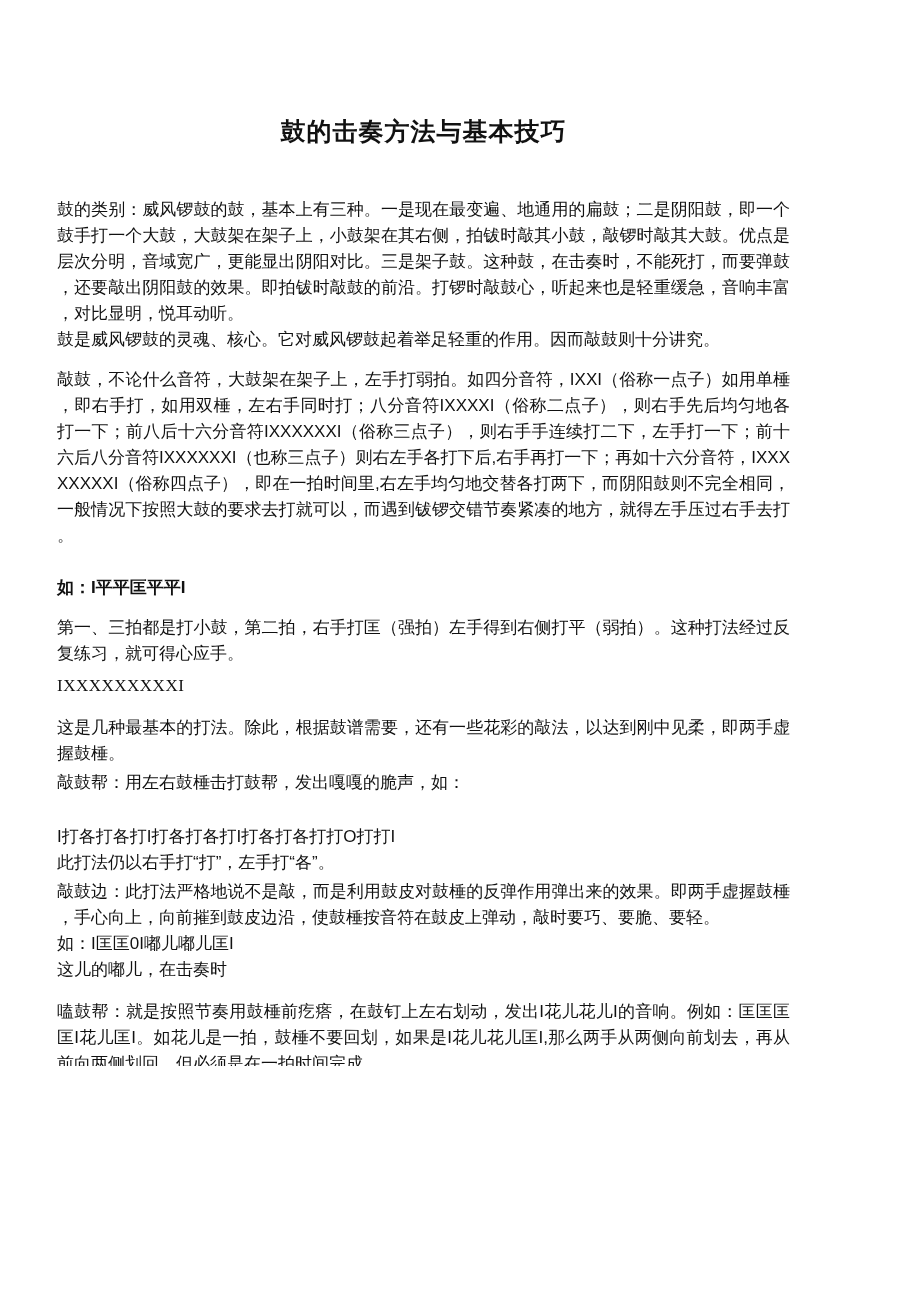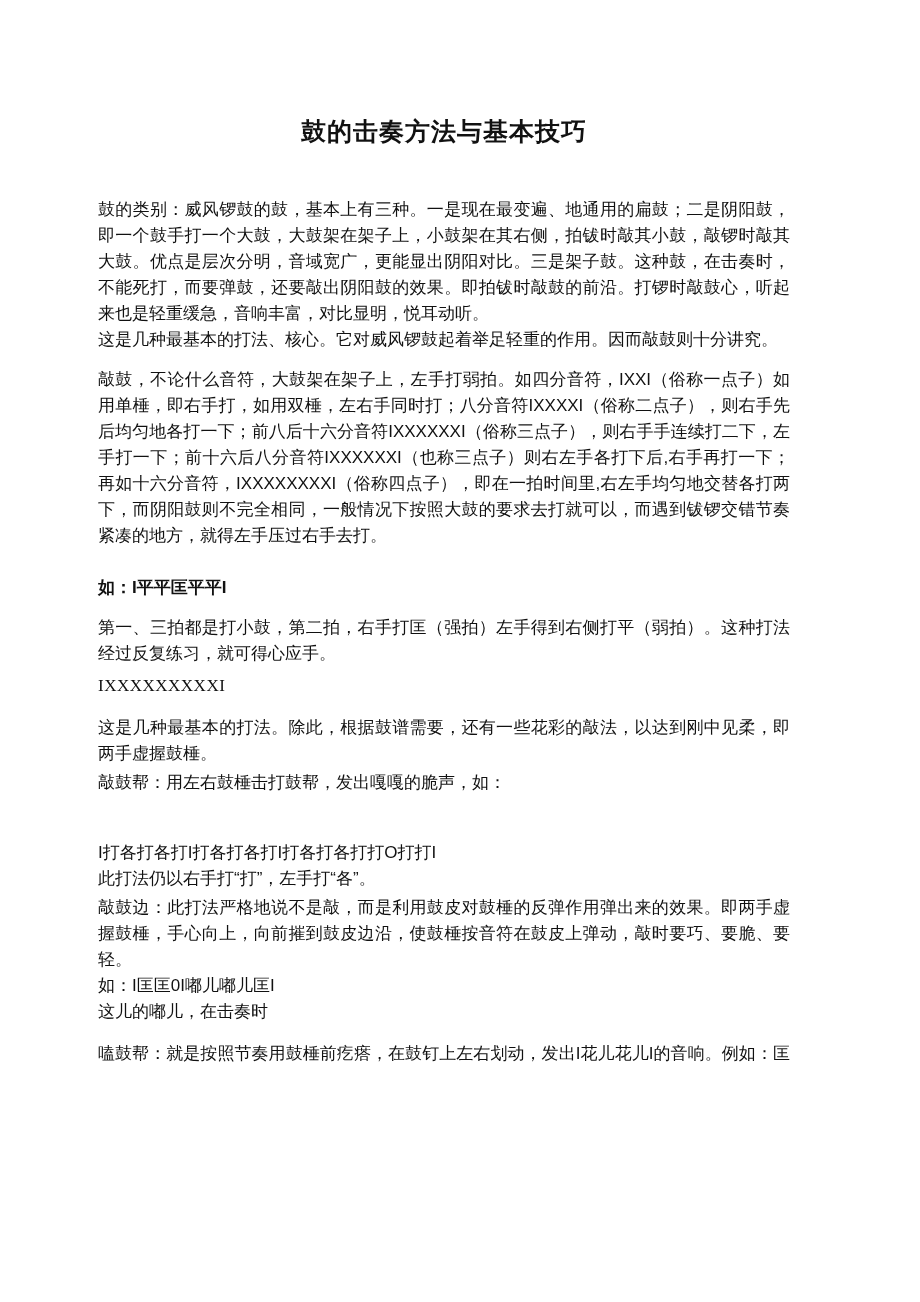--- a/index.html
+++ b/index.html
@@ -9,21 +9,21 @@
     font-family: "Liberation Sans", "DejaVu Sans", sans-serif;
     color: #111111;
   }
   .page {
     position: relative;
     width: 920px;
     height: 1066px;
     background: #ffffff;
     overflow: hidden;
     box-sizing: border-box;
-    padding: 116px 130px 0 98px;
+    padding: 116px 130px 0 57px;
   }
   .doc-title {
     font-size: 25px;
     font-weight: 600;
     line-height: 31px;
     text-align: center;
     margin: 0 0 50px 0;
     letter-spacing: 1px;
   }
   .para {
@@ -38,32 +38,32 @@
     font-family: "Liberation Serif", "DejaVu Serif", serif;
     letter-spacing: 0.5px;
   }
   .mt6  { margin-top: 6px; }
   .mt12 { }
   .mt14 { margin-top: 14px; }
   .mt16 { margin-top: 16px; }
   .mt18 { margin-top: 3px; }
   .mt20 { margin-top: 20px; }
   .mt30 { margin-top: 26px; font-weight: bold; }
-  .mt32 { margin-top: 44px; }
+  .mt32 { margin-top: 28px; }
 </style>
 </head>
 <body>
 
 <div class="page">
 
   <h1 class="doc-title">鼓的击奏方法与基本技巧</h1>
 
   <p class="para">鼓的类别：威风锣鼓的鼓，基本上有三种。一是现在最变遍、地通用的扁鼓；二是阴阳鼓，即一个鼓手打一个大鼓，大鼓架在架子上，小鼓架在其右侧，拍钹时敲其小鼓，敲锣时敲其大鼓。优点是层次分明，音域宽广，更能显出阴阳对比。三是架子鼓。这种鼓，在击奏时，不能死打，而要弹鼓，还要敲出阴阳鼓的效果。即拍钹时敲鼓的前沿。打锣时敲鼓心，听起来也是轻重缓急，音响丰富，对比显明，悦耳动听。</p>
 
-  <p class="para">这是几种最基本的打法、核心。它对威风锣鼓起着举足轻重的作用。因而敲鼓则十分讲究。</p>
+  <p class="para">鼓是威风锣鼓的灵魂、核心。它对威风锣鼓起着举足轻重的作用。因而敲鼓则十分讲究。</p>
 
   <p class="para mt14">敲鼓，不论什么音符，大鼓架在架子上，左手打弱拍。如四分音符，IXXI（俗称一点子）如用单棰，即右手打，如用双棰，左右手同时打；八分音符IXXXXI（俗称二点子），则右手先后均匀地各打一下；前八后十六分音符IXXXXXXI（俗称三点子），则右手手连续打二下，左手打一下；前十六后八分音符IXXXXXXI（也称三点子）则右左手各打下后,右手再打一下；再如十六分音符，IXXXXXXXXI（俗称四点子），即在一拍时间里,右左手均匀地交替各打两下，而阴阳鼓则不完全相同，一般情况下按照大鼓的要求去打就可以，而遇到钹锣交错节奏紧凑的地方，就得左手压过右手去打。</p>
 
   <p class="para mt30">如：I平平匡平平I</p>
 
   <p class="para mt14">第一、三拍都是打小鼓，第二拍，右手打匡（强拍）左手得到右侧打平（弱拍）。这种打法经过反复练习，就可得心应手。</p>
 
   <p class="para mt6 notation">IXXXXXXXXXI</p>
 
   <p class="para mt16">这是几种最基本的打法。除此，根据鼓谱需要，还有一些花彩的敲法，以达到刚中见柔，即两手虚握鼓棰。</p>

